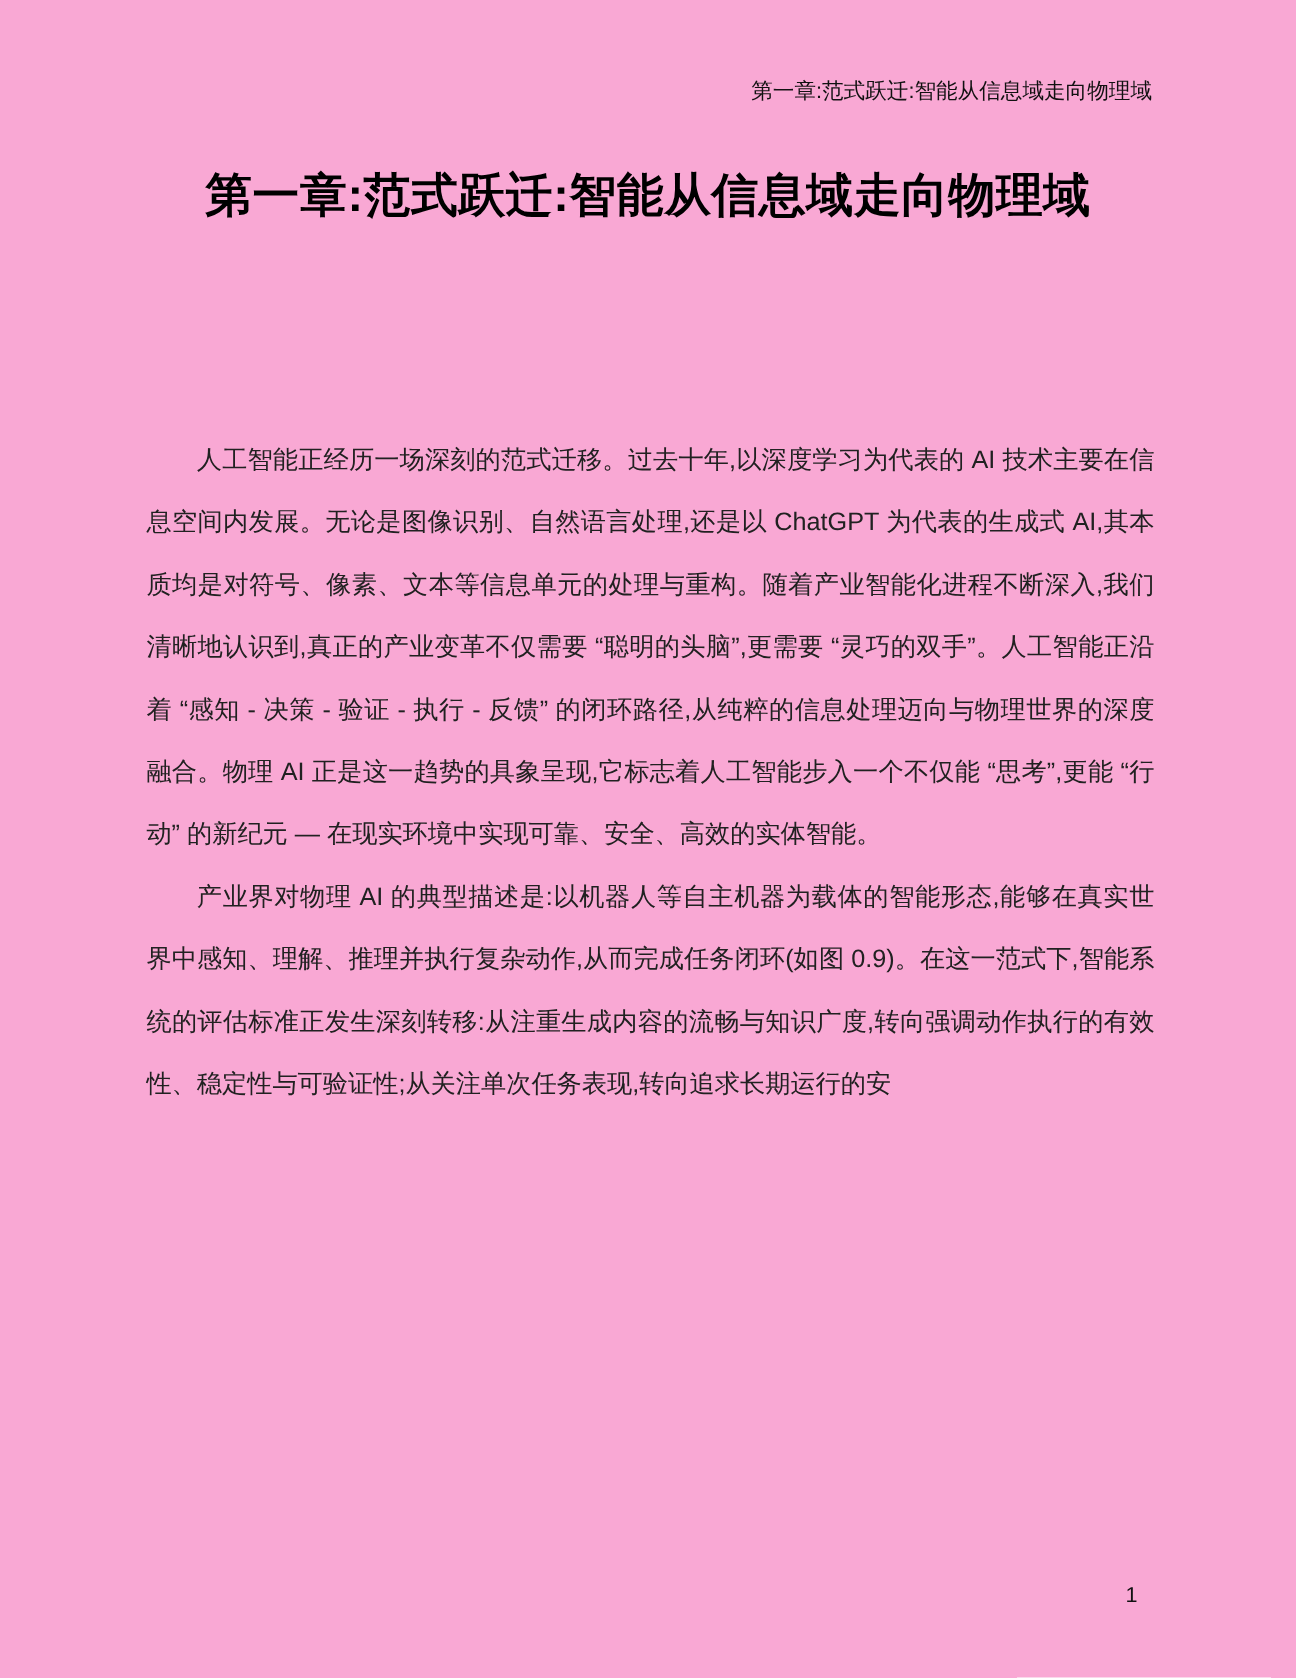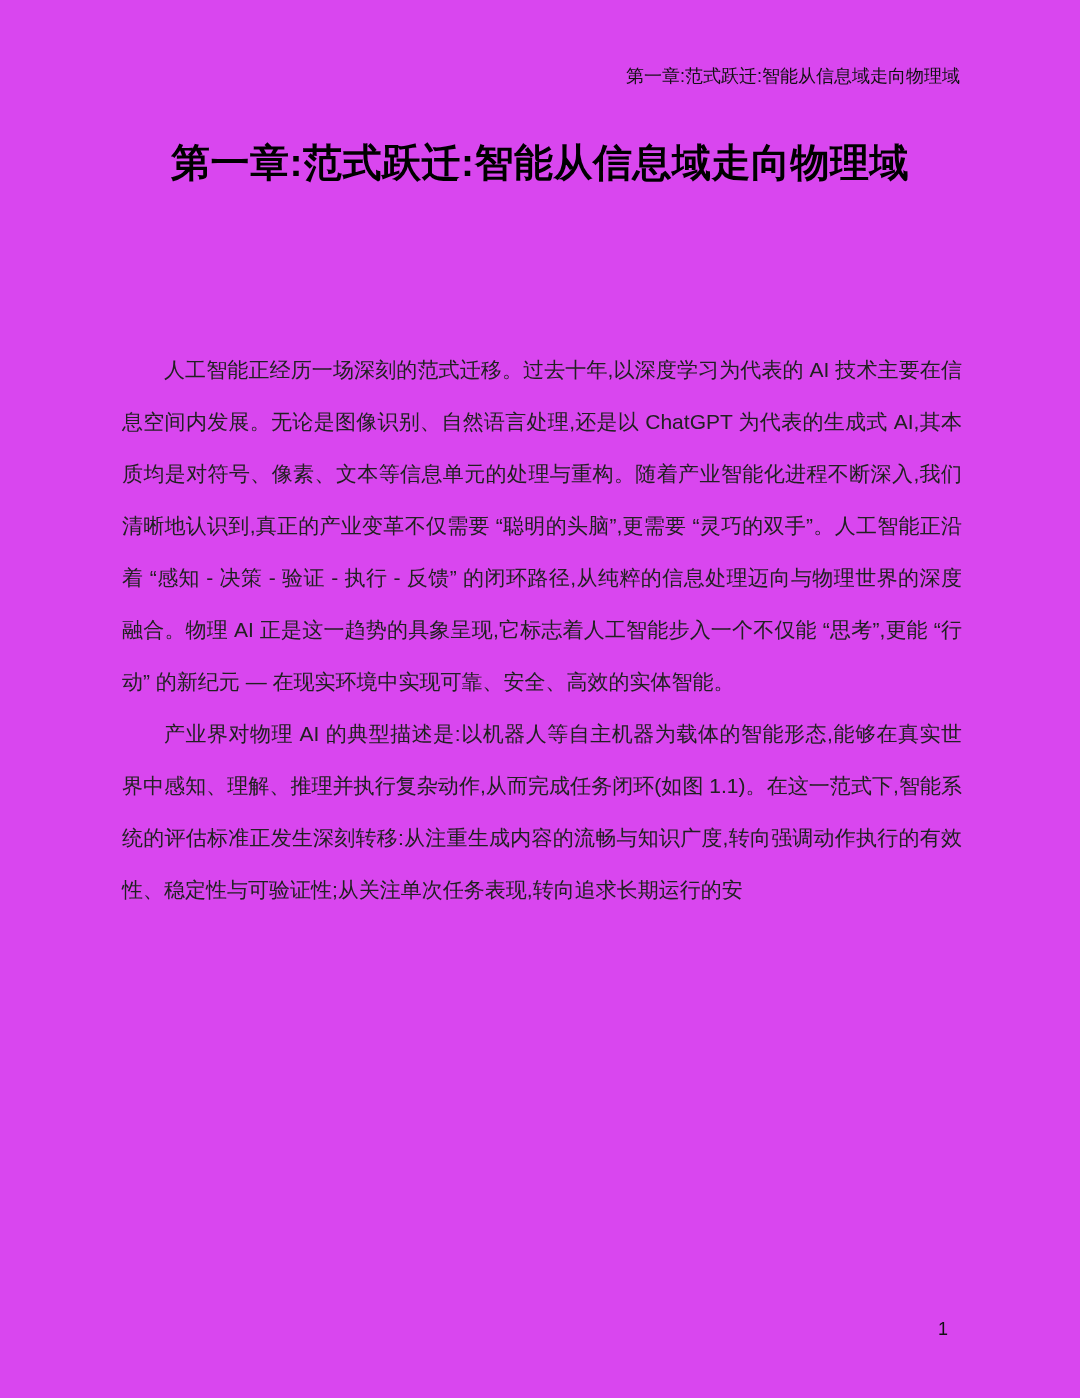--- a/index.html
+++ b/index.html
@@ -5,21 +5,21 @@
   html, body {
     margin: 0;
     padding: 0;
     background: #fafafa;
   }
   .page {
     position: relative;
     width: 1080px;
     height: 1398px;
     margin: 0 auto;
-    background: #d946ef;
+    background: #f9a8d4;
     font-family: "Liberation Sans", "DejaVu Sans", sans-serif;
     color: #212121;
     overflow: hidden;
     box-sizing: border-box;
   }
   .running-header {
     position: absolute;
     top: 64px;
     right: 120px;
     font-size: 18px;
@@ -34,21 +34,21 @@
     right: 60px;
     margin: 0;
     text-align: center;
     font-size: 39px;
     font-weight: 700;
     color: #000000;
     letter-spacing: 0.5px;
   }
   .body-text {
     position: absolute;
-    top: 344px;
+    top: 358px;
     left: 122px;
     right: 118px;
     font-size: 21px;
     line-height: 52px;
     text-align: justify;
     color: #212121;
   }
   .body-text p {
     margin: 0;
     text-indent: 2em;
@@ -65,18 +65,18 @@
 <body>
 
 <div class="page">
 
   <div class="running-header">第一章:范式跃迁:智能从信息域走向物理域</div>
 
   <h1 class="doc-title">第一章:范式跃迁:智能从信息域走向物理域</h1>
 
   <div class="body-text">
     <p>人工智能正经历一场深刻的范式迁移。过去十年,以深度学习为代表的 AI 技术主要在信息空间内发展。无论是图像识别、自然语言处理,还是以 ChatGPT 为代表的生成式 AI,其本质均是对符号、像素、文本等信息单元的处理与重构。随着产业智能化进程不断深入,我们清晰地认识到,真正的产业变革不仅需要 “聪明的头脑”,更需要 “灵巧的双手”。人工智能正沿着 “感知 - 决策 - 验证 - 执行 - 反馈” 的闭环路径,从纯粹的信息处理迈向与物理世界的深度融合。物理 AI 正是这一趋势的具象呈现,它标志着人工智能步入一个不仅能 “思考”,更能 “行动” 的新纪元 — 在现实环境中实现可靠、安全、高效的实体智能。</p>
-    <p>产业界对物理 AI 的典型描述是:以机器人等自主机器为载体的智能形态,能够在真实世界中感知、理解、推理并执行复杂动作,从而完成任务闭环(如图 1.1)。在这一范式下,智能系统的评估标准正发生深刻转移:从注重生成内容的流畅与知识广度,转向强调动作执行的有效性、稳定性与可验证性;从关注单次任务表现,转向追求长期运行的安</p>
+    <p>产业界对物理 AI 的典型描述是:以机器人等自主机器为载体的智能形态,能够在真实世界中感知、理解、推理并执行复杂动作,从而完成任务闭环(如图 0.9)。在这一范式下,智能系统的评估标准正发生深刻转移:从注重生成内容的流畅与知识广度,转向强调动作执行的有效性、稳定性与可验证性;从关注单次任务表现,转向追求长期运行的安</p>
   </div>
 
   <div class="page-number">1</div>
 
 </div>
 
 </body></html>

